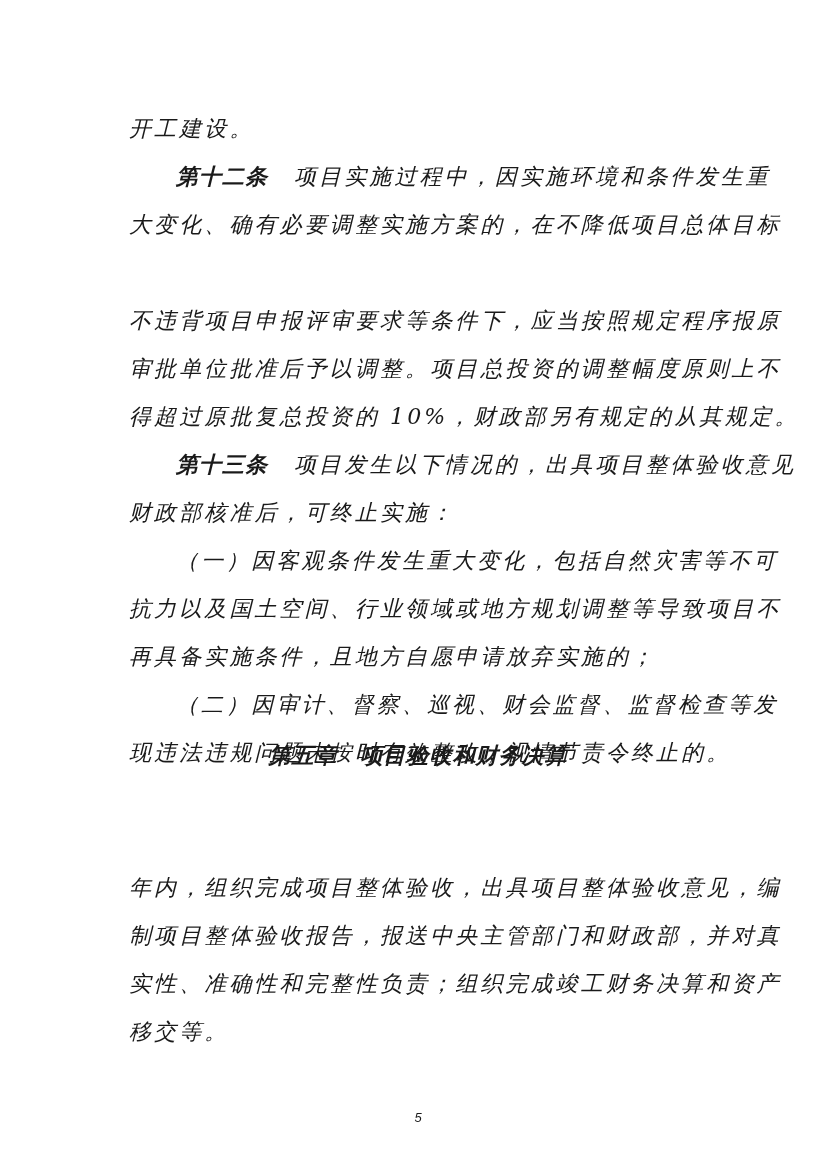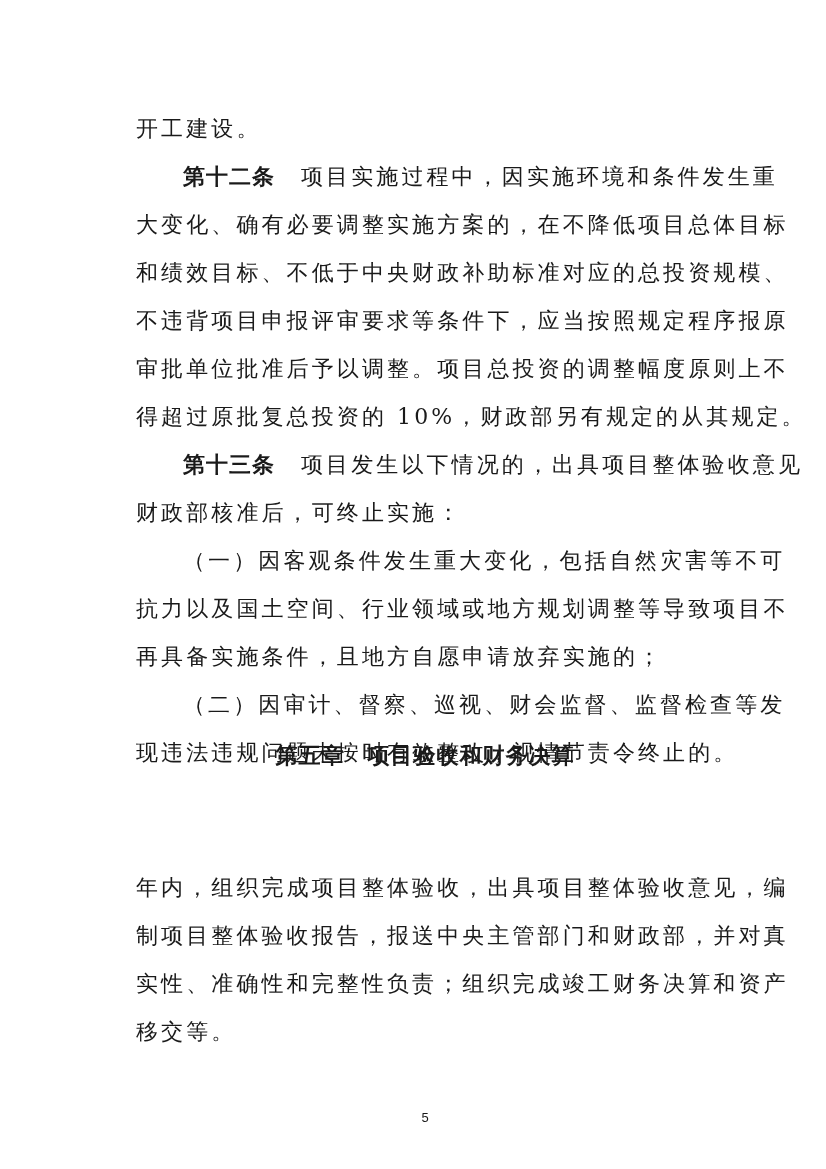--- a/index.html
+++ b/index.html
@@ -10,23 +10,24 @@
     body {
       width: 826px;
       height: 1169px;
       position: relative;
       overflow: hidden;
       font-family: "DejaVu Serif", "Liberation Serif", serif;
       color: #1a1a1a;
     }
     .page {
       position: absolute;
-      left: 12px; top: 0;
+      left: 5px; top: 0;
       width: 654px;
       height: 1169px;
+      font-style: italic;
     }
     .line {
       position: absolute;
       left: 124px;
       width: 580px;
       font-size: 22px;
       line-height: 30px;
       height: 30px;
       white-space: nowrap;
       letter-spacing: 3.1px;
@@ -75,21 +76,20 @@
 <body>
 
 <div class="page">
 
   <div class="line last" style="top:114px">开工建设。</div>
 
   <div class="line" style="top:210px">大变化、确有必要调整实施方案的，在不降低项目总体目标</div>
   <div class="line indent" style="top:162px">
     <span class="bold">第十二条</span><span class="gap"></span><span>项目实施过程中，因实施环境和条件发生重</span>
   </div>
-  <div class="line" style="top:258px">和绩效目标、不低于中央财政补助标准对应的总投资规模、</div>
   <div class="line" style="top:306px">不违背项目申报评审要求等条件下，应当按照规定程序报原</div>
   <div class="line" style="top:354px">审批单位批准后予以调整。项目总投资的调整幅度原则上不</div>
   <div class="line last" style="top:402px">得超过原批复总投资的 10%，财政部另有规定的从其规定。</div>
 
   <div class="line indent" style="top:450px">
     <span class="bold">第十三条</span><span class="gap"></span><span>项目发生以下情况的，出具项目整体验收意见</span>
   </div>
   <div class="line last" style="top:498px">财政部核准后，可终止实施：</div>
   <div class="line indent" style="top:546px">（一）因客观条件发生重大变化，包括自然灾害等不可</div>
   <div class="line" style="top:594px">抗力以及国土空间、行业领域或地方规划调整等导致项目不</div>

